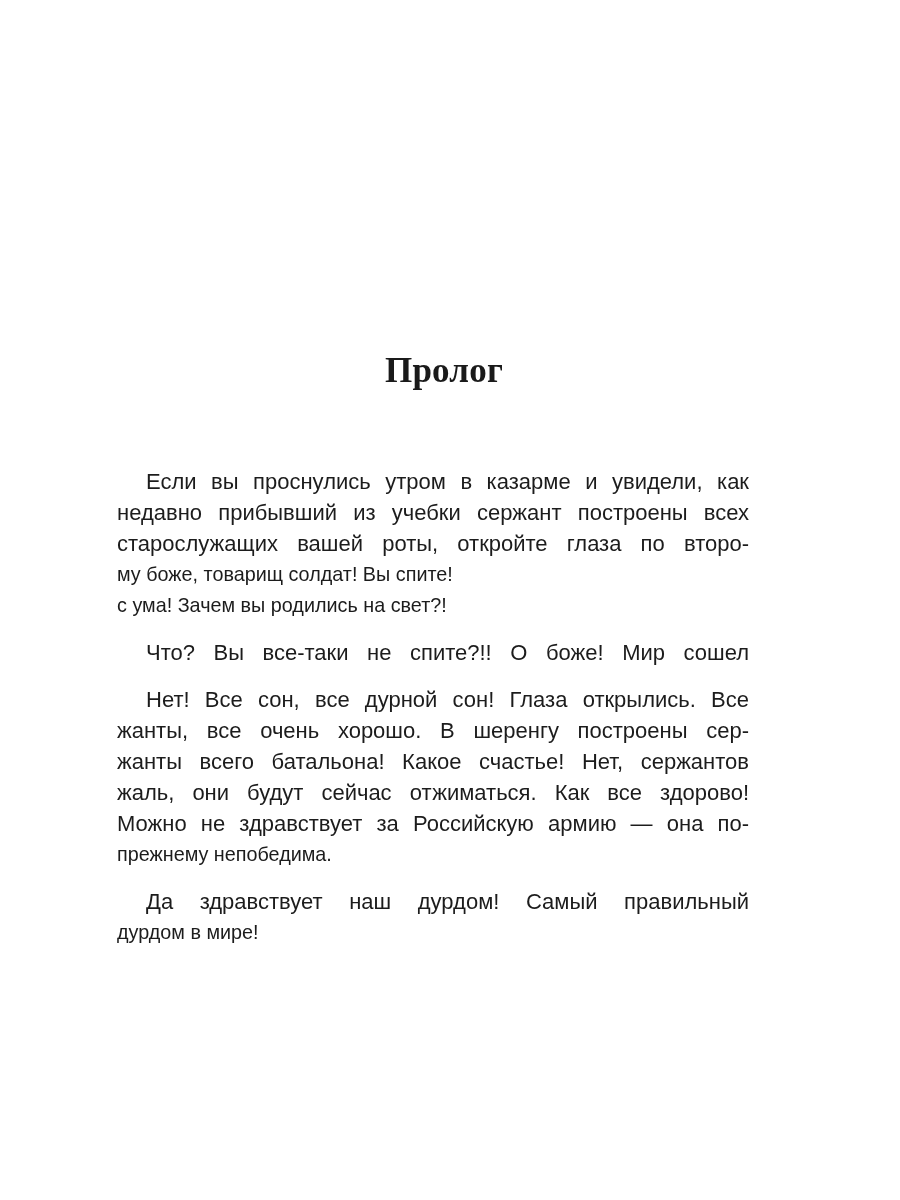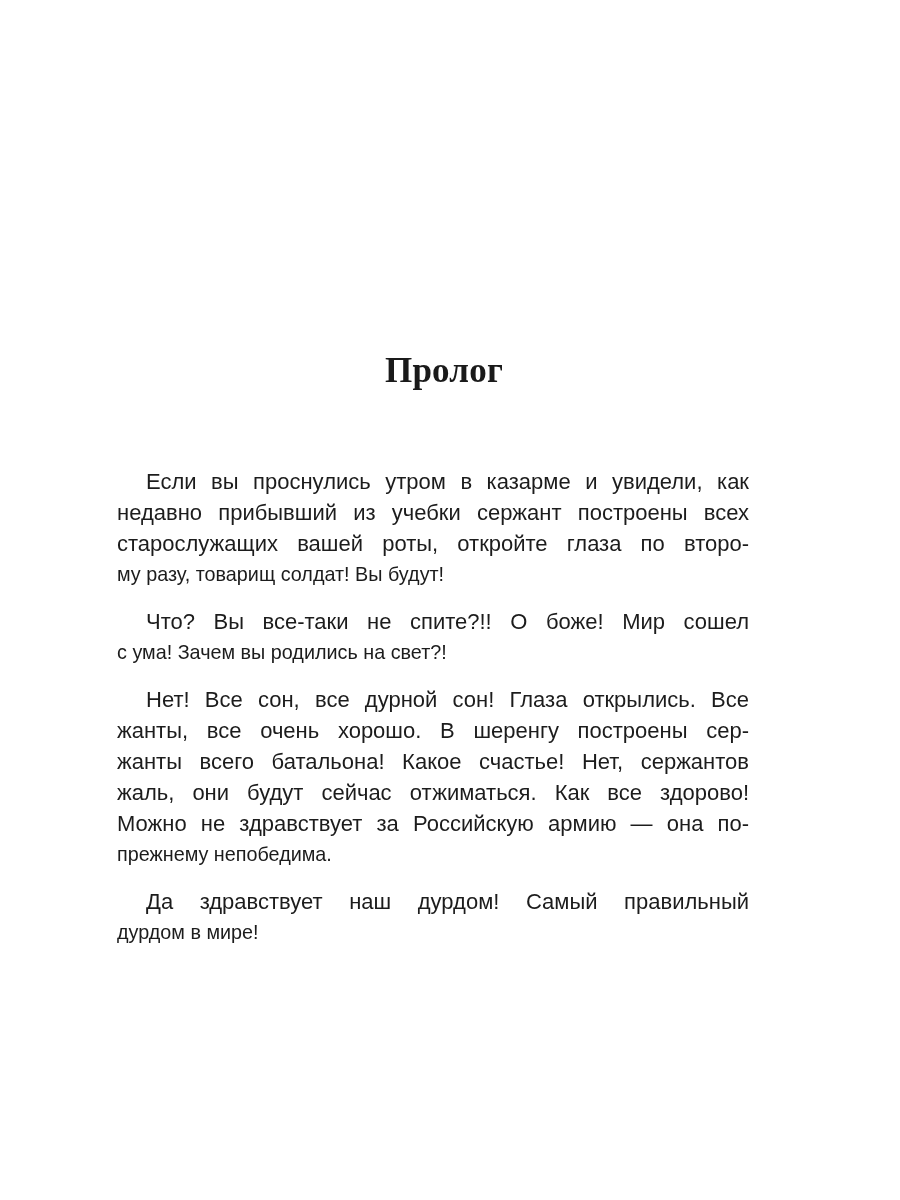--- a/index.html
+++ b/index.html
@@ -62,24 +62,24 @@
 <body>
 
 <div class="page">
   <div class="title">Пролог</div>
 
   <div class="body-text">
 
     <div class="line indent">Если вы проснулись утром в казарме и увидели, как</div>
     <div class="line">недавно прибывший из учебки сержант построены всех</div>
     <div class="line">старослужащих вашей роты, откройте глаза по второ-</div>
-    <div class="line last" style="font-size: 19.8px;">му разу, товарищ солдат! Вы будут!</div>
+    <div class="line last" style="font-size: 19.8px;">му боже, товарищ солдат! Вы спите!</div>
 
+    <div class="line last" style="font-size: 19.8px;">с ума! Зачем вы родились на свет?!</div>
     <div class="line indent">Что? Вы все-таки не спите?!! О боже! Мир сошел</div>
-    <div class="line last" style="font-size: 19.8px;">с ума! Зачем вы родились на свет?!</div>
 
     <div class="line indent">Нет! Все сон, все дурной сон! Глаза открылись. Все</div>
     <div class="line">жанты, все очень хорошо. В шеренгу построены сер-</div>
     <div class="line">жанты всего батальона! Какое счастье! Нет, сержантов</div>
     <div class="line">жаль, они будут сейчас отжиматься. Как все здорово!</div>
     <div class="line">Можно не здравствует за Российскую армию — она по-</div>
     <div class="line last" style="font-size: 19.8px;">прежнему непобедима.</div>
 
     <div class="line indent">Да здравствует наш дурдом! Самый правильный</div>
     <div class="line last" style="font-size: 19.8px;">дурдом в мире!</div>

